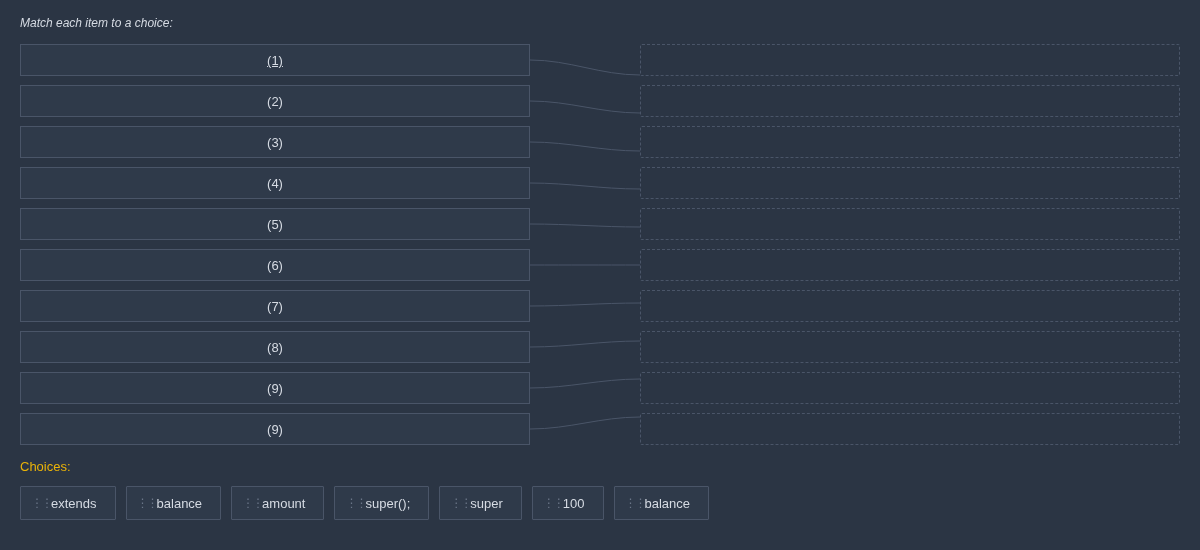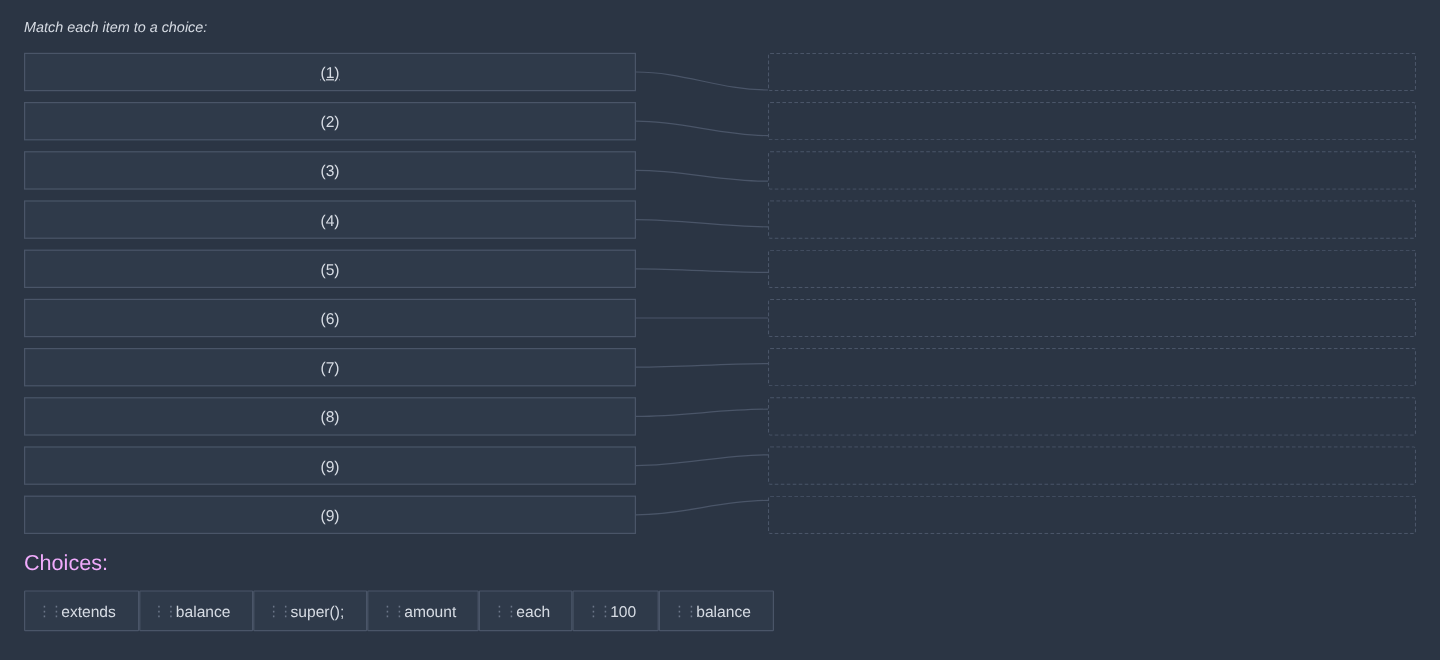--- a/index.html
+++ b/index.html
@@ -58,26 +58,26 @@
   }
   .drop-box {
     flex: 1;
     border: 1px dashed #4a5568;
     background: transparent;
     border-radius: 2px;
   }
   .choices-label {
     margin-top: 14px;
     margin-bottom: 12px;
-    font-size: 18px;
-    color: #f0abfc;
+    font-size: 13px;
+    color: #eab308;
   }
   .choices-row {
     display: flex;
-    gap: 0;
+    gap: 10px;
     flex-wrap: nowrap;
   }
   .choice {
     border: 1px solid #4a5568;
     background: #2f3a4a;
     height: 34px;
     display: flex;
     align-items: center;
     padding: 0 18px 0 10px;
     font-size: 13px;
@@ -204,29 +204,29 @@
   <div class="choice">
       <span class="grip"></span>
       <span>extends</span>
     </div>
   <div class="choice">
       <span class="grip"></span>
       <span>balance</span>
     </div>
   <div class="choice">
       <span class="grip"></span>
+      <span>amount</span>
+    </div>
+  <div class="choice">
+      <span class="grip"></span>
       <span>super();</span>
     </div>
   <div class="choice">
       <span class="grip"></span>
-      <span>amount</span>
-    </div>
-  <div class="choice">
-      <span class="grip"></span>
-      <span>each</span>
+      <span>super</span>
     </div>
   <div class="choice">
       <span class="grip"></span>
       <span>100</span>
     </div>
   <div class="choice">
       <span class="grip"></span>
       <span>balance</span>
     </div>
 </div>

